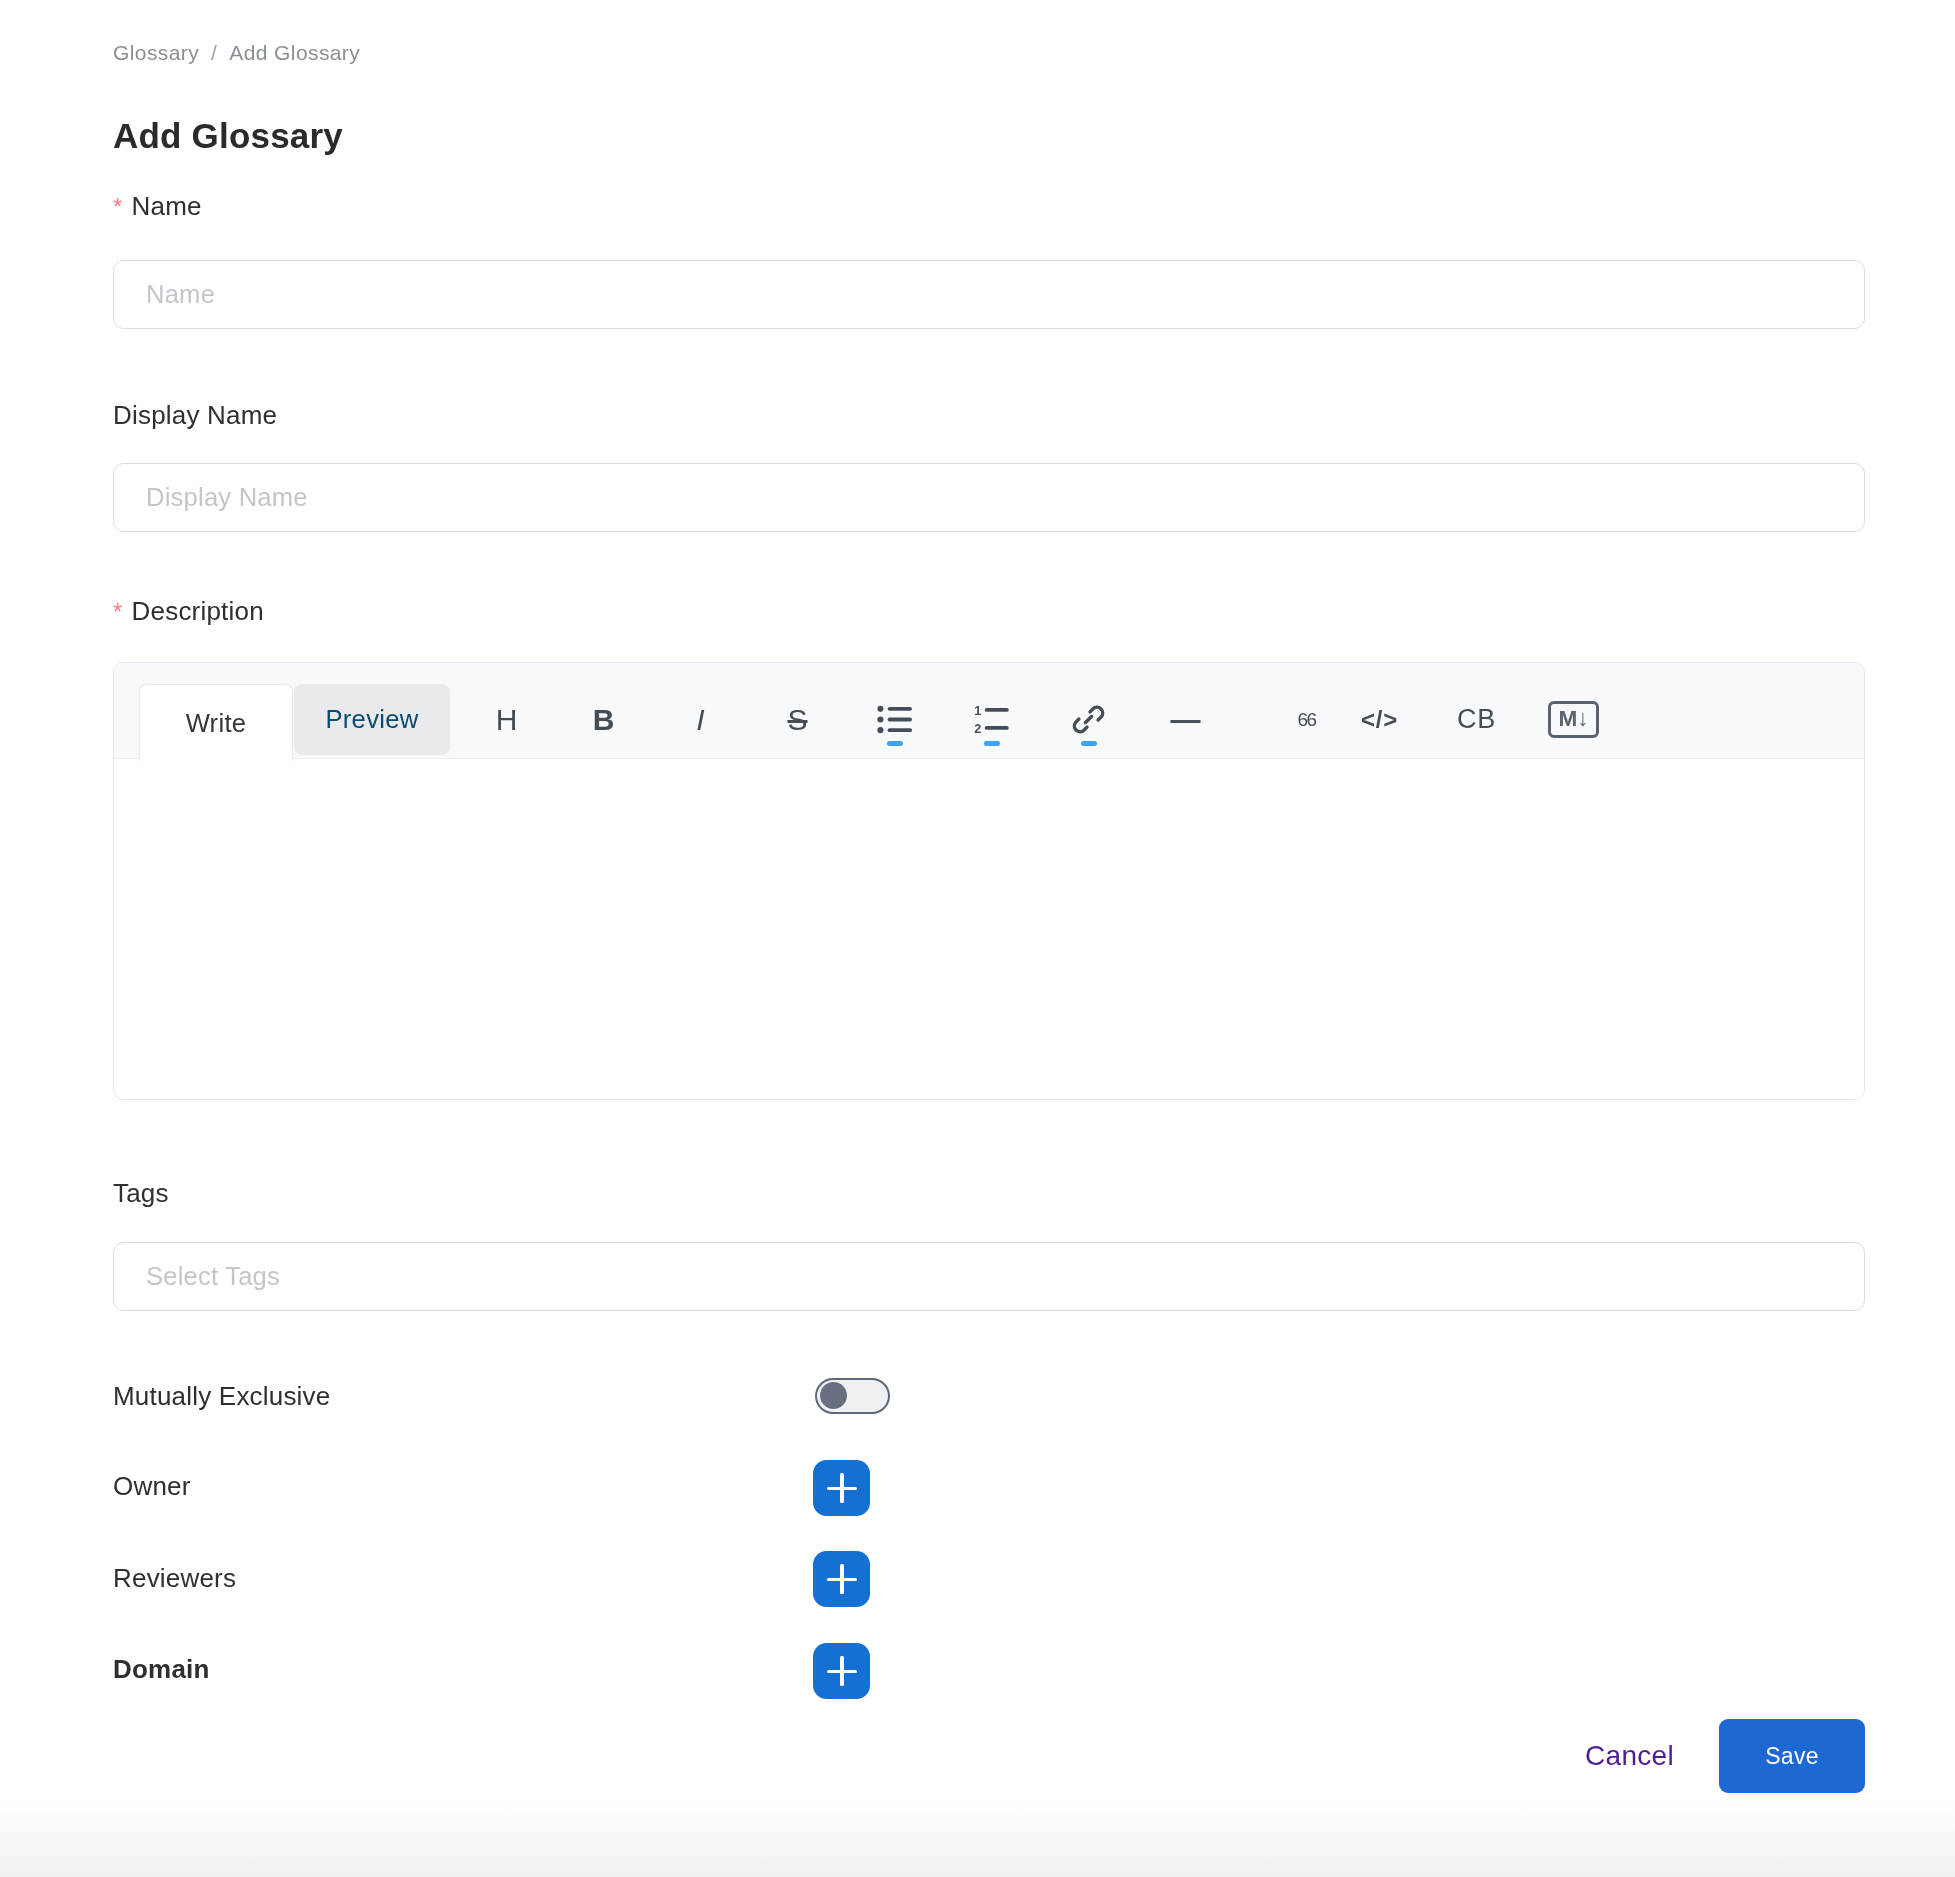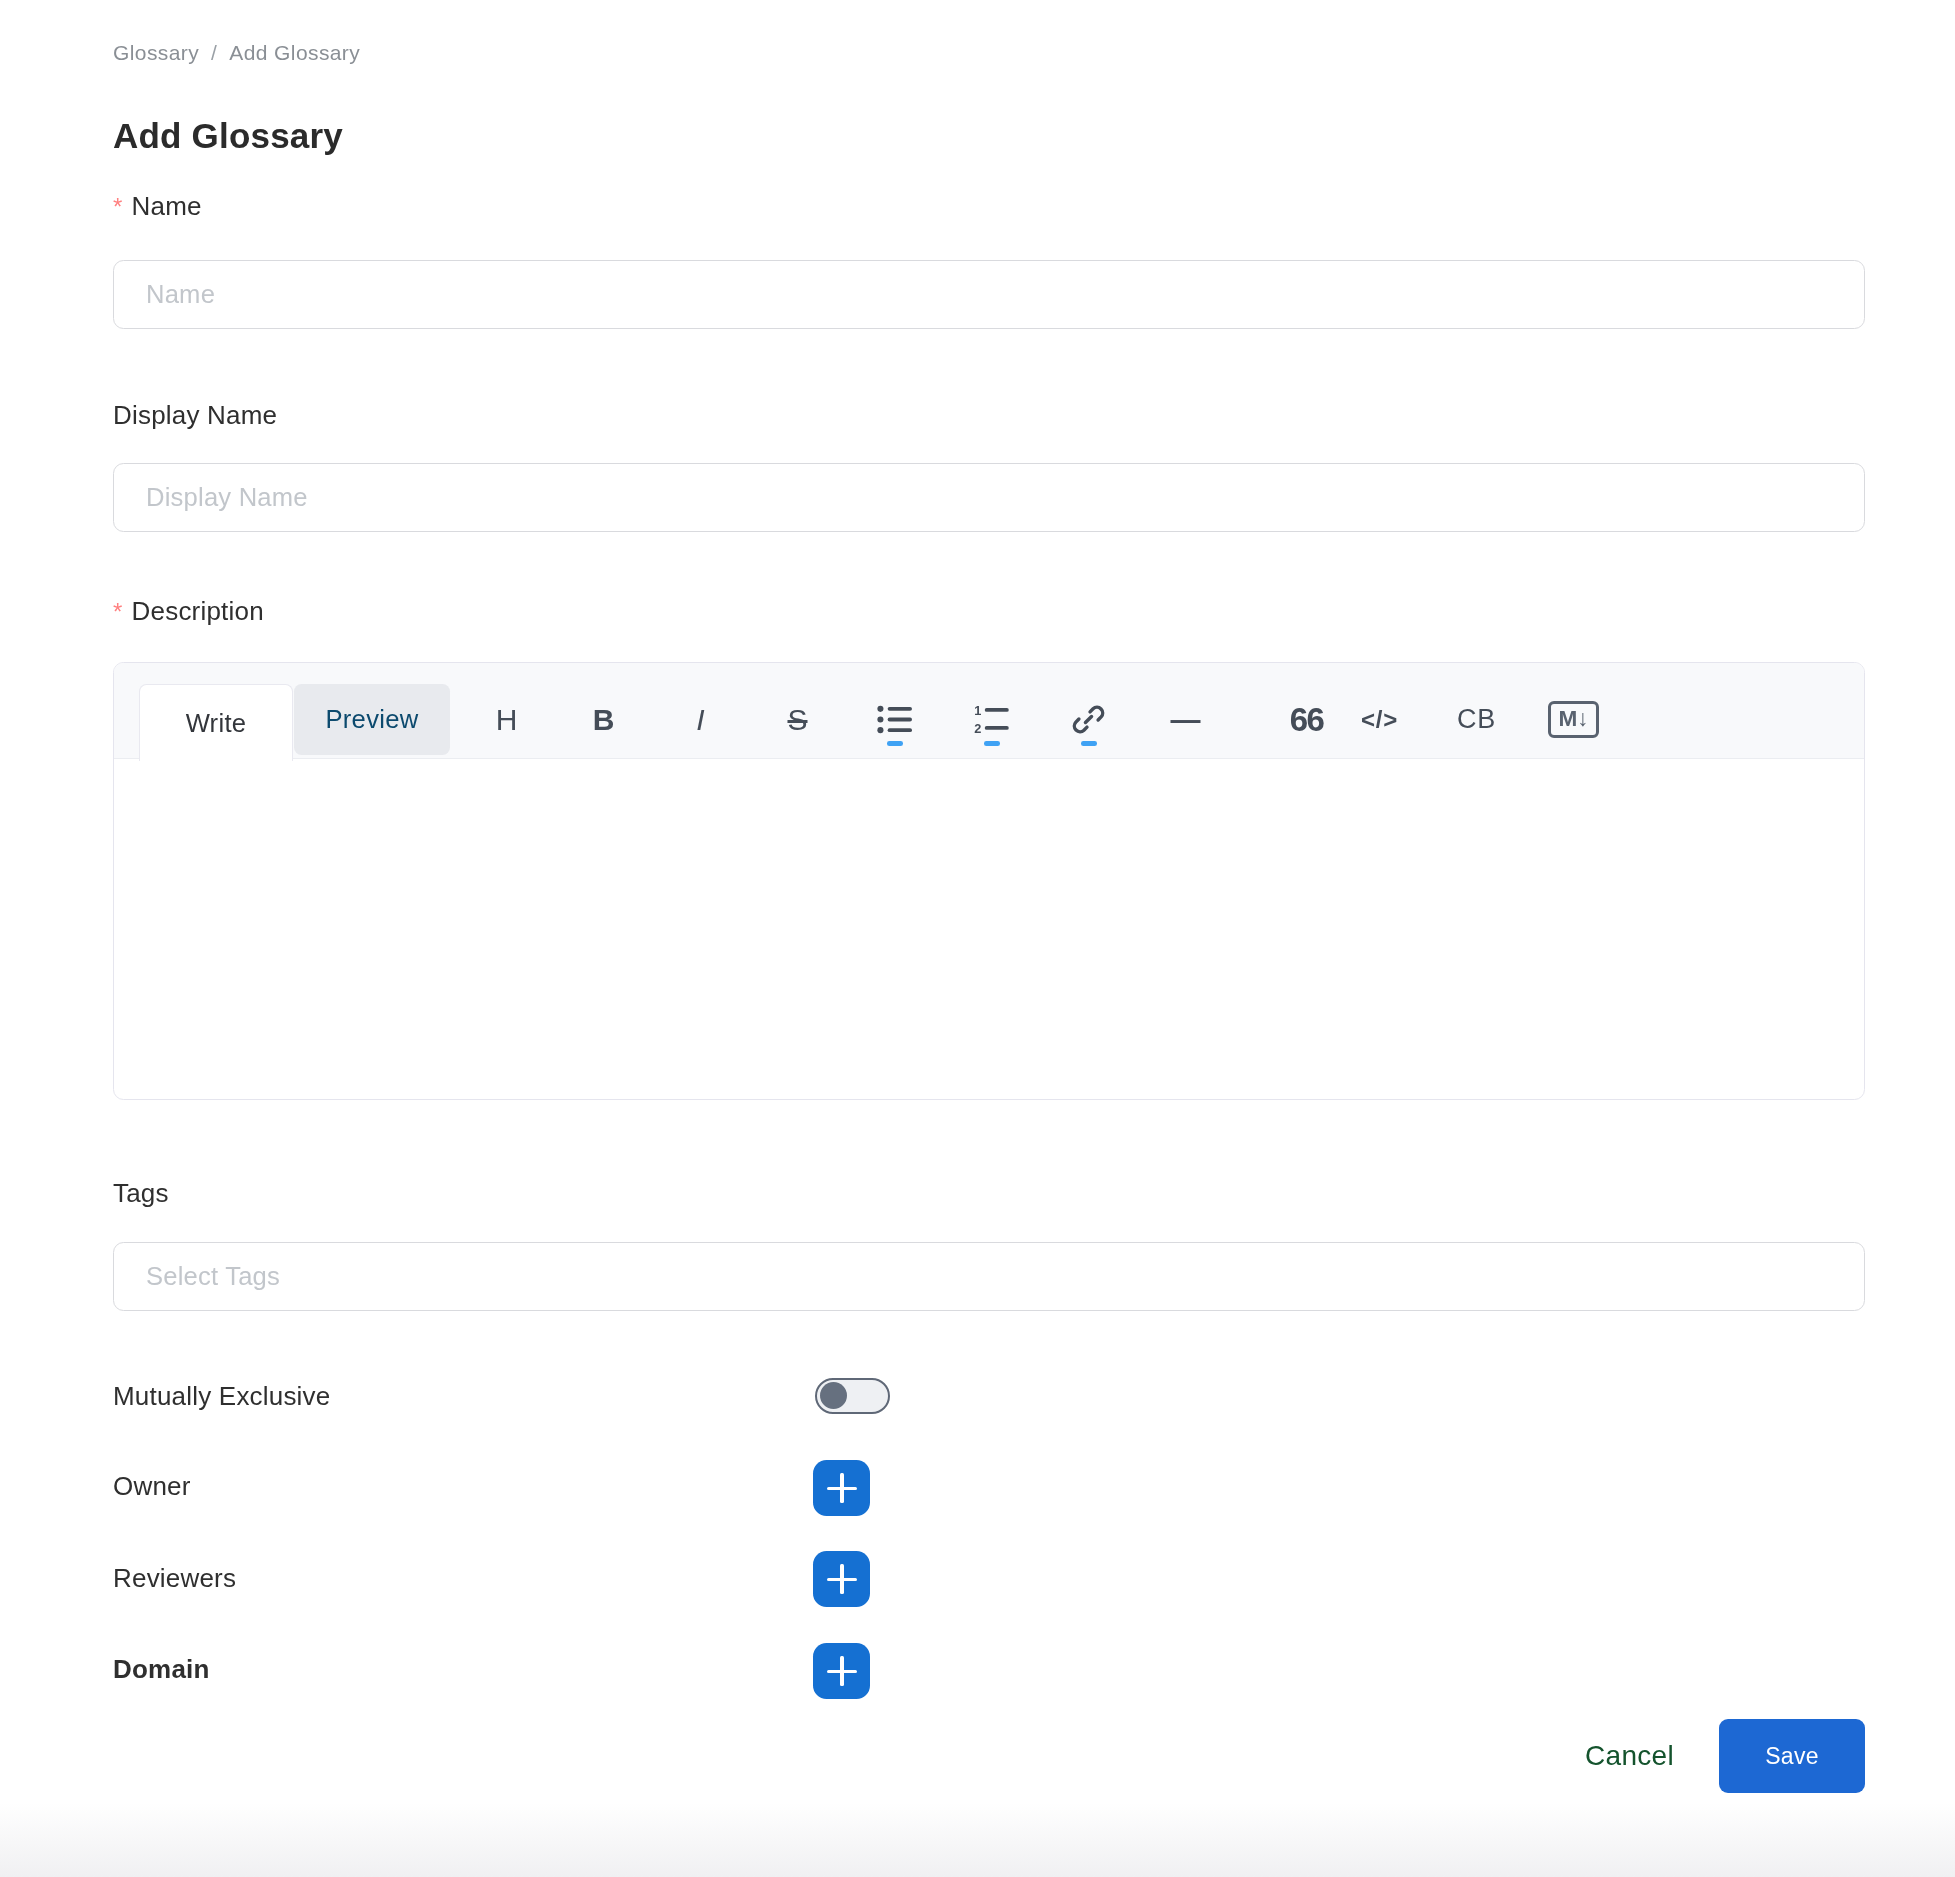--- a/index.html
+++ b/index.html
@@ -53,21 +53,21 @@
   }
   .toolbar{
     position:absolute;left:344px;top:21px;height:71px;display:flex;align-items:center;z-index:2;
   }
   .t-slot{width:97px;height:71px;display:flex;align-items:center;justify-content:center;cursor:pointer;}
   .t-txt{font-size:30px;color:#454d58;font-weight:500;}
   .t-bold{font-weight:800;}
   .t-italic{font-style:italic;font-weight:500;}
   .t-strike{text-decoration:line-through;}
   .t-hr{font-weight:700;}
-  .t-quote{font-weight:700;font-size:33px;letter-spacing:-1.5px;margin-left:48px;}
+  .t-quote{font-weight:400;font-size:19px;letter-spacing:-1.5px;margin-left:48px;}
   .t-code{font-size:24px;font-weight:600;letter-spacing:0.8px;}
   .t-cb{font-size:27px;font-weight:500;letter-spacing:0.8px;}
   .md-box{
     border:3px solid #59626f;border-radius:6px;padding:1.5px 7.5px 3px 7.5px;
     font-size:22.6px;font-weight:800;color:#59626f;display:flex;align-items:center;gap:0;
   }
   .blue-dash{position:absolute;top:78px;width:16px;height:4.5px;border-radius:2.3px;background:#3fa2f4;}
   .editor-body{position:absolute;left:0;top:96px;width:100%;height:341px;}
   .editor-body textarea{
     width:100%;height:100%;box-sizing:border-box;border:none;outline:none;resize:none;background:transparent;
@@ -90,21 +90,21 @@
     width:57px;height:56px;border-radius:13.5px;background:#1570d2;border:none;cursor:pointer;
     position:absolute;left:813px;display:flex;align-items:center;justify-content:center;
   }
   .plus-icon{position:relative;width:30px;height:30px;}
   .plus-icon::before,.plus-icon::after{content:"";position:absolute;background:#fff;border-radius:1.5px;}
   .plus-icon::before{left:0;top:13.5px;width:30px;height:3.8px;}
   .plus-icon::after{left:13.5px;top:0;width:3.8px;height:30px;}
 
   
   .actions{left:113px;top:1719px;width:1752px;height:74px;display:flex;justify-content:flex-end;align-items:center;gap:39px;}
-  .cancel-link{font-size:28px;color:#14532d;cursor:pointer;letter-spacing:0.3px;background:none;border:none;font-family:"Liberation Sans",sans-serif;}
+  .cancel-link{font-size:28px;color:#4c1d95;cursor:pointer;letter-spacing:0.3px;background:none;border:none;font-family:"Liberation Sans",sans-serif;}
   .save-btn{
     width:146px;height:74px;background:#1d68d3;color:#fff;border:none;border-radius:9px;cursor:pointer;
     font-size:23px;font-family:"Liberation Sans",sans-serif;letter-spacing:0.3px;
   }
 
   .footer-fade{left:0;top:1803px;width:1955px;height:74px;background:linear-gradient(180deg,#ffffff 0%,#f0f0f2 100%);}
 
   svg.t-svg{display:block;}
 </style>
 </head>

